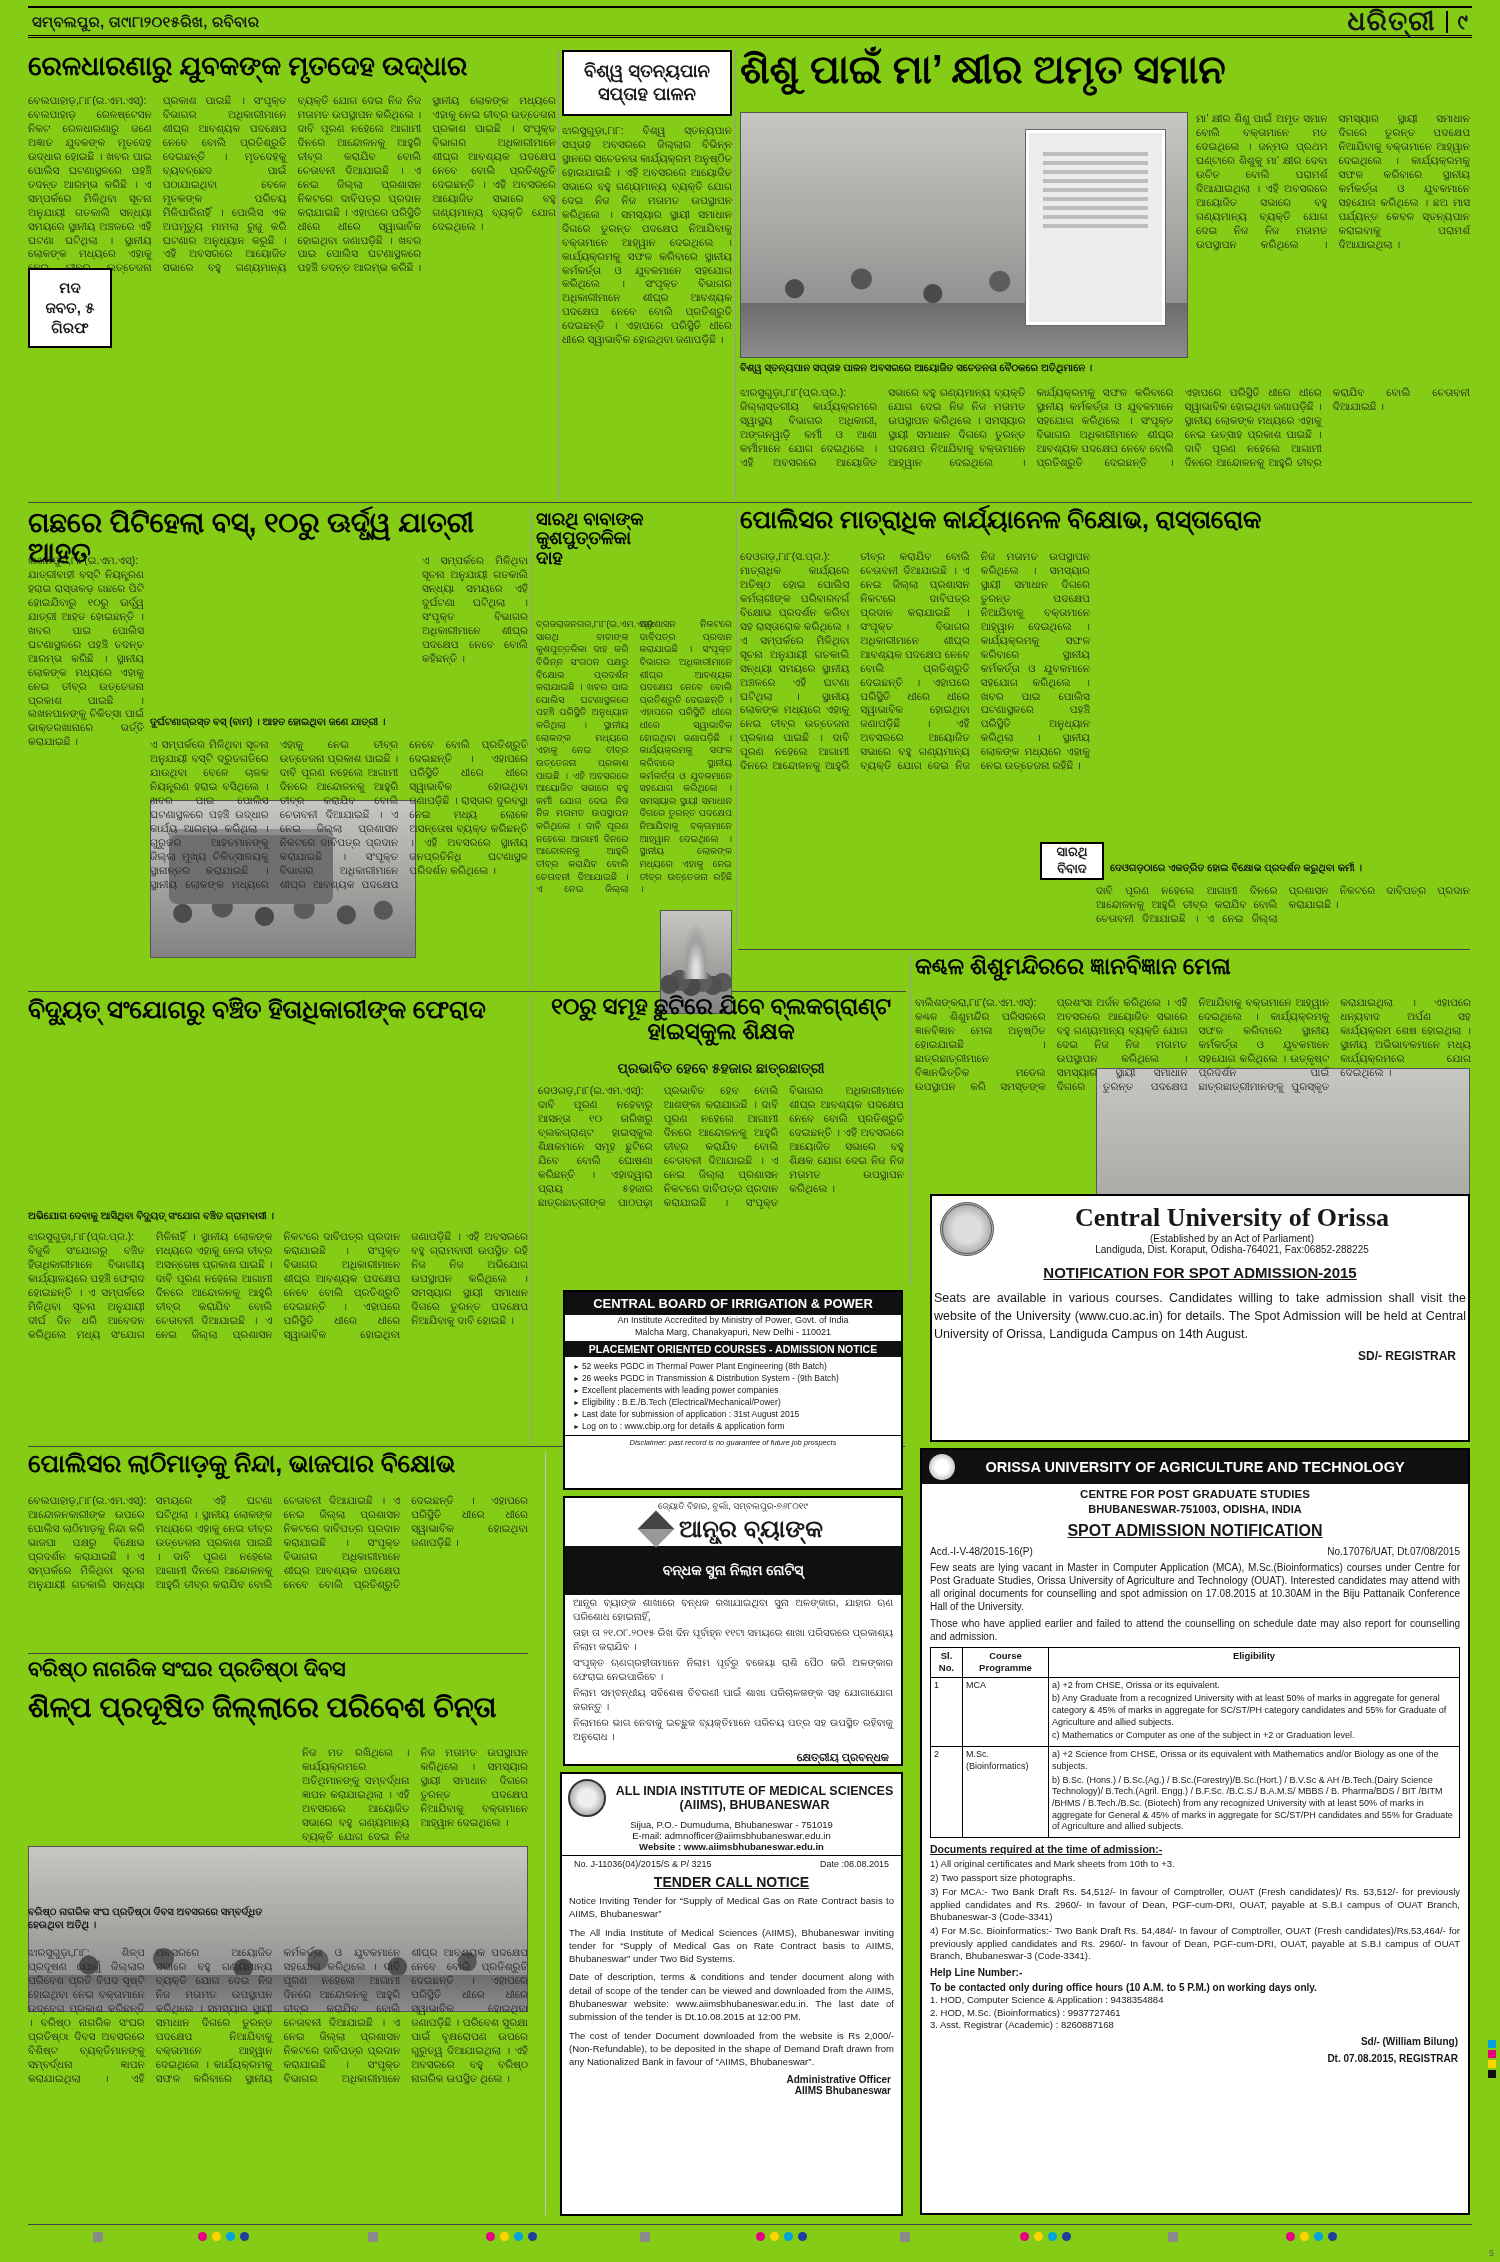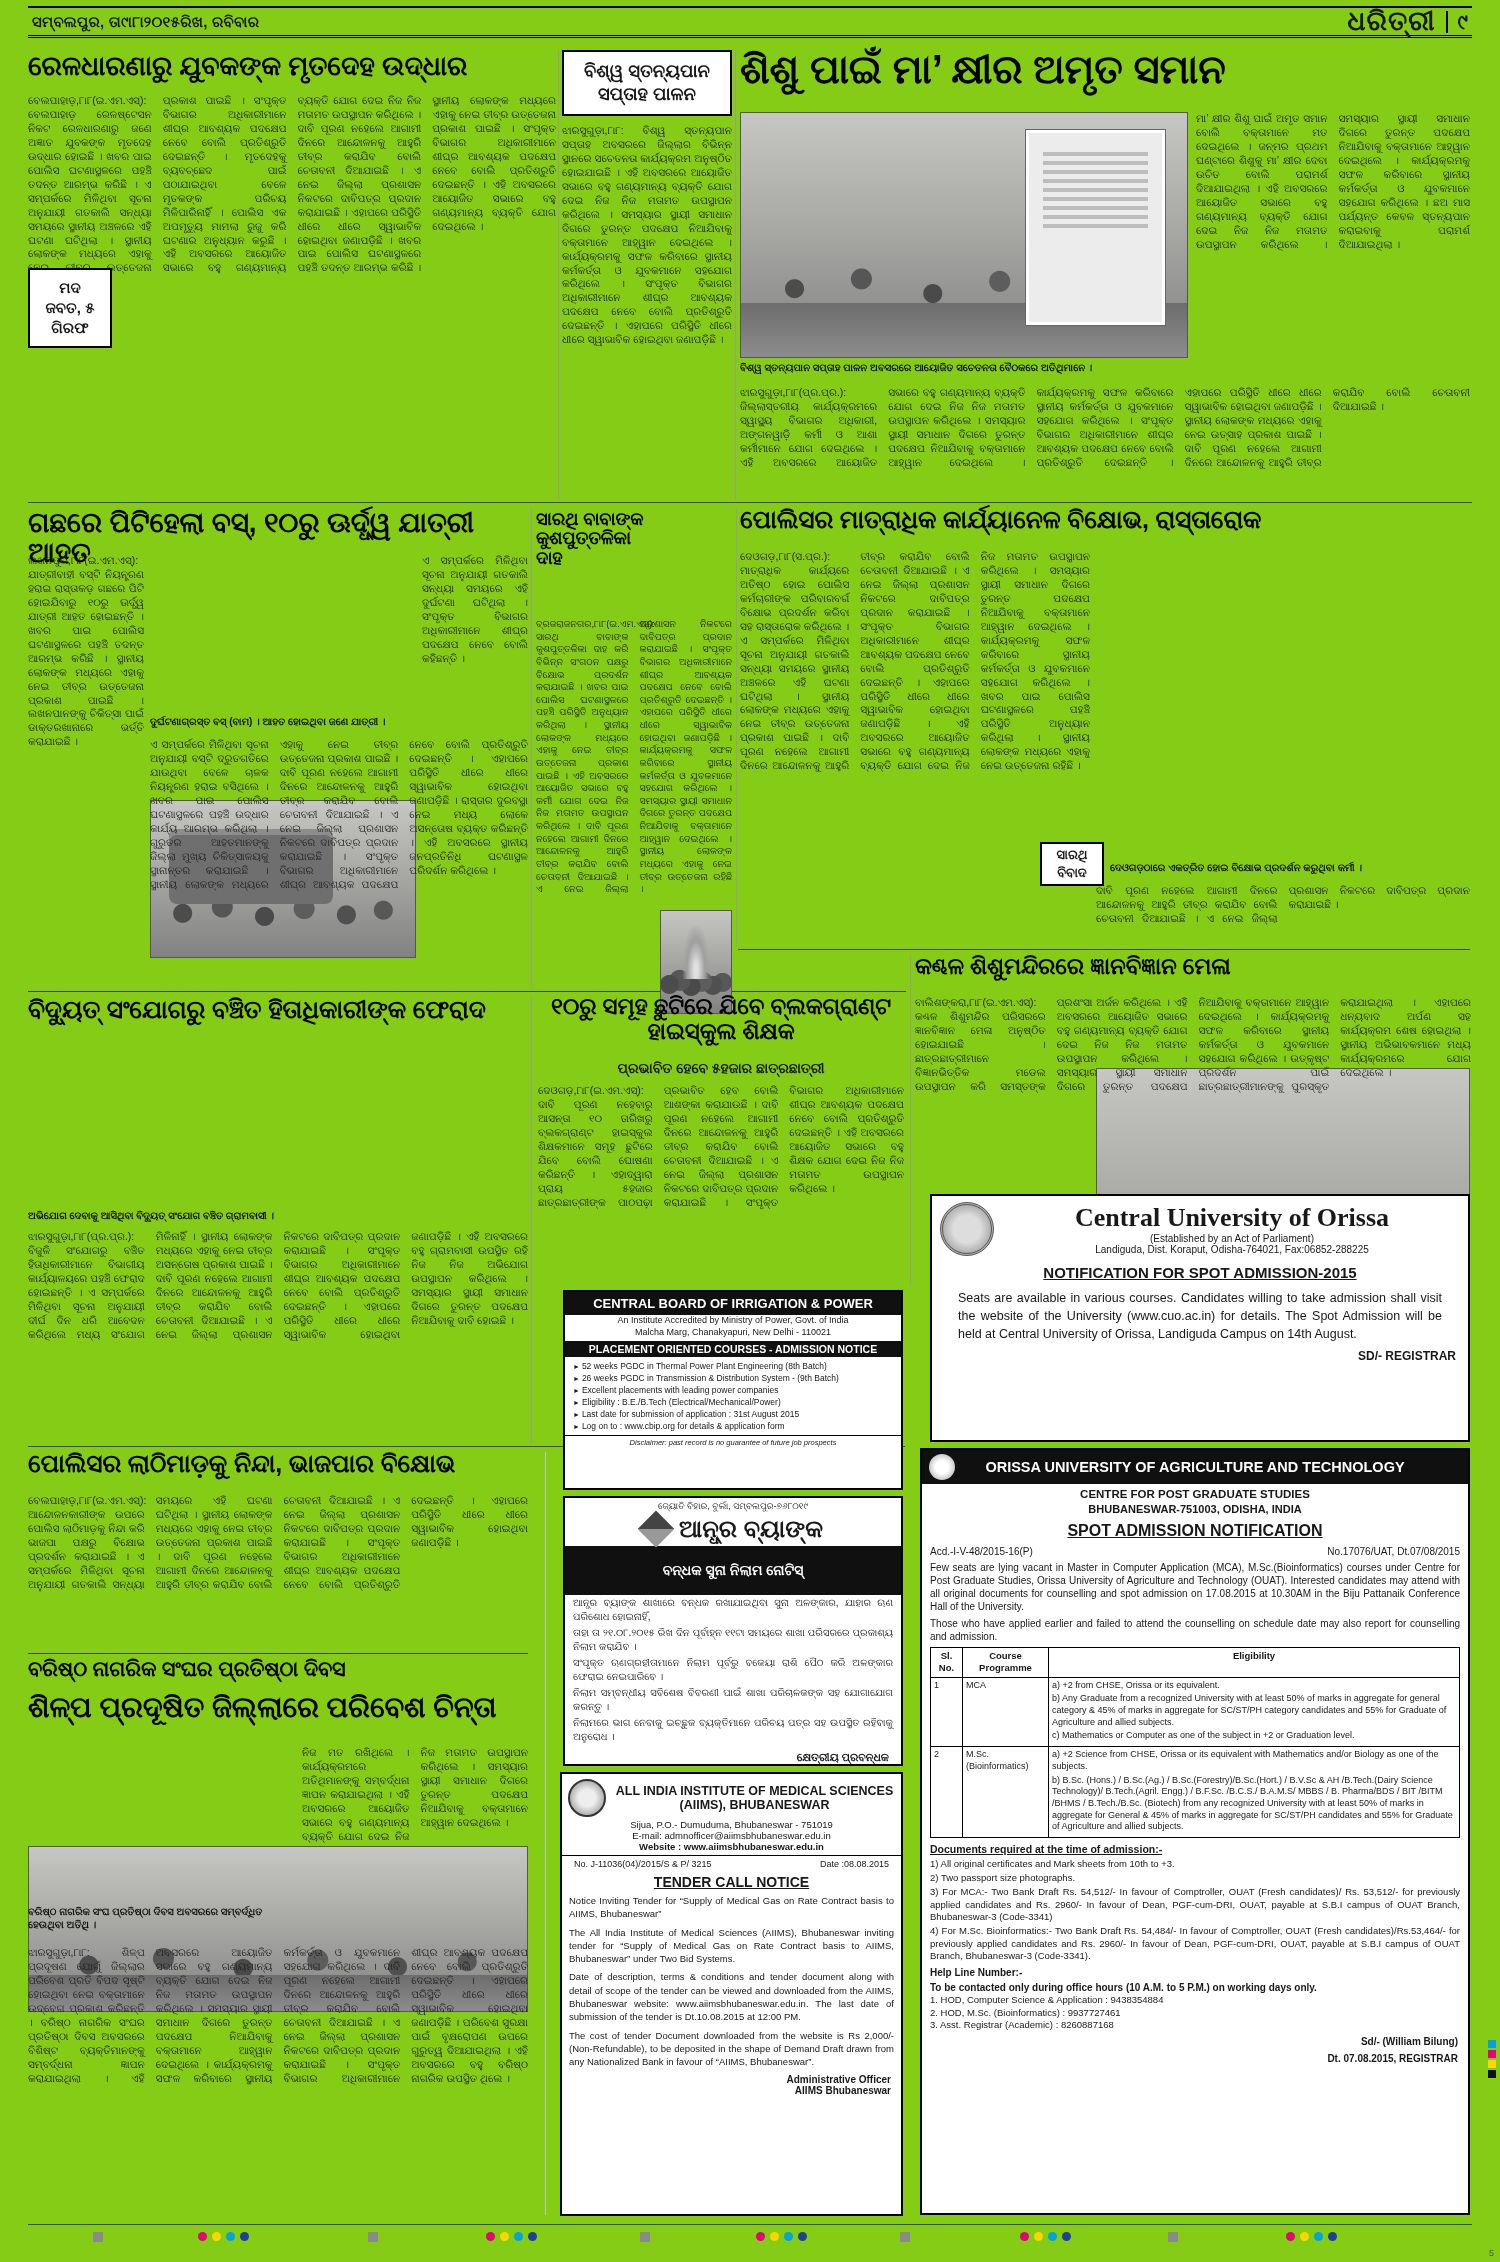--- a/index.html
+++ b/index.html
@@ -51,21 +51,21 @@
   .blackbar{background:#101010;color:#fff;text-align:center;font-weight:bold;}
   .center{text-align:center;}
   .right{text-align:right;}
   .serif{font-family:"Liberation Serif","DejaVu Serif",serif;}
   
   .cuo-head{display:flex;align-items:center;gap:10px;padding:6px 8px 2px;}
   .cuo-logo{width:54px;height:54px;border-radius:50%;border:3px double #555;background:radial-gradient(circle,#ddd 40%,#aaa 75%);flex:0 0 auto;}
   .cuo-name{font-size:26px;font-weight:bold;}
   .cuo-sub{font-size:10px;}
   .cuo-title{font-size:15px;font-weight:bold;text-decoration:underline;margin:6px 0 4px;}
-  .cuo-body{font-size:12.5px;line-height:1.45;text-align:justify;padding:0 26px;margin-top:8px;}
+  .cuo-body{font-size:12.5px;line-height:1.45;text-align:justify;padding:0 2px;margin-top:8px;}
   .cuo-sign{font-size:12px;font-weight:bold;padding:6px 12px 0;}
   
   .ouat{font-size:10px;line-height:1.3;}
   .ouat-bar{position:relative;height:34px;line-height:34px;font-size:14.5px;}
   .ouat-logo{position:absolute;left:7px;top:4px;width:26px;height:26px;border-radius:50%;background:radial-gradient(circle,#fff 35%,#bbb 80%);}
   .ouat-line2{font-size:11.5px;font-weight:bold;margin-top:3px;}
   .ouat-line3{font-size:11px;font-weight:bold;}
   .ouat-title{font-size:16px;font-weight:bold;text-decoration:underline;margin:5px 0 3px;}
   .ouat-ref{display:flex;justify-content:space-between;font-size:10px;padding:0 8px;margin-bottom:3px;}
   .ouat-p{font-size:10px;text-align:justify;padding:0 8px;margin-bottom:4px;}
@@ -177,21 +177,21 @@
   <div class="abs photo" style="left:660px;top:506px;width:72px;height:104px;">
     <div class="flame"></div>
   </div>
   <div class="abs body-text c2" style="left:536px;top:618px;width:196px;height:368px;font-size:9.5px;">ବ୍ରଜରାଜନଗର,୮୲୮(ଇ.ଏମ.ଏସ୍): ସାରଥି ବାବାଙ୍କ କୁଶପୁତ୍ତଳିକା ଦାହ କରି ବିଭିନ୍ନ ସଂଗଠନ ପକ୍ଷରୁ ବିକ୍ଷୋଭ ପ୍ରଦର୍ଶନ କରାଯାଇଛି । ଖବର ପାଇ ପୋଲିସ ଘଟଣାସ୍ଥଳରେ ପହଞ୍ଚି ପରିସ୍ଥିତି ଅନୁଧ୍ୟାନ କରିଥିଲା । ସ୍ଥାନୀୟ ଲୋକଙ୍କ ମଧ୍ୟରେ ଏହାକୁ ନେଇ ତୀବ୍ର ଉତ୍ତେଜନା ପ୍ରକାଶ ପାଇଛି । ଏହି ଅବସରରେ ଆୟୋଜିତ ସଭାରେ ବହୁ କର୍ମୀ ଯୋଗ ଦେଇ ନିଜ ନିଜ ମତାମତ ଉପସ୍ଥାପନ କରିଥିଲେ । ଦାବି ପୂରଣ ନହେଲେ ଆଗାମୀ ଦିନରେ ଆନ୍ଦୋଳନକୁ ଆହୁରି ତୀବ୍ର କରାଯିବ ବୋଲି ଚେତାବନୀ ଦିଆଯାଇଛି । ଏ ନେଇ ଜିଲ୍ଲା ପ୍ରଶାସନ ନିକଟରେ ଦାବିପତ୍ର ପ୍ରଦାନ କରାଯାଇଛି । ସଂପୃକ୍ତ ବିଭାଗର ଅଧିକାରୀମାନେ ଶୀଘ୍ର ଆବଶ୍ୟକ ପଦକ୍ଷେପ ନେବେ ବୋଲି ପ୍ରତିଶ୍ରୁତି ଦେଇଛନ୍ତି । ଏହାପରେ ପରିସ୍ଥିତି ଧୀରେ ଧୀରେ ସ୍ୱାଭାବିକ ହୋଇଥିବା ଜଣାପଡ଼ିଛି । କାର୍ଯ୍ୟକ୍ରମକୁ ସଫଳ କରିବାରେ ସ୍ଥାନୀୟ କର୍ମକର୍ତ୍ତା ଓ ଯୁବକମାନେ ସହଯୋଗ କରିଥିଲେ । ସମସ୍ୟାର ସ୍ଥାୟୀ ସମାଧାନ ଦିଗରେ ତୁରନ୍ତ ପଦକ୍ଷେପ ନିଆଯିବାକୁ ବକ୍ତାମାନେ ଆହ୍ୱାନ ଦେଇଥିଲେ । ସ୍ଥାନୀୟ ଲୋକଙ୍କ ମଧ୍ୟରେ ଏହାକୁ ନେଇ ତୀବ୍ର ଉତ୍ତେଜନା ରହିଛି ।</div>
 
   <div class="abs hl" style="left:740px;top:506px;width:730px;font-size:25px;">ପୋଲିସର ମାତ୍ରାଧିକ କାର୍ଯ୍ୟାନେଳ ବିକ୍ଷୋଭ, ରାସ୍ତାରୋକ</div>
   <div class="abs body-text c3" style="left:740px;top:550px;width:350px;height:396px;">ଦେଓଗଡ଼,୮୲୮(ସ.ପ୍ର.): ମାତ୍ରାଧିକ କାର୍ଯ୍ୟରେ ଅତିଷ୍ଠ ହୋଇ ପୋଲିସ କର୍ମଚାରୀଙ୍କ ପରିବାରବର୍ଗ ବିକ୍ଷୋଭ ପ୍ରଦର୍ଶନ କରିବା ସହ ରାସ୍ତାରୋକ କରିଥିଲେ । ଏ ସମ୍ପର୍କରେ ମିଳିଥିବା ସୂଚନା ଅନୁଯାୟୀ ଗତକାଲି ସନ୍ଧ୍ୟା ସମୟରେ ସ୍ଥାନୀୟ ଅଞ୍ଚଳରେ ଏହି ଘଟଣା ଘଟିଥିଲା । ସ୍ଥାନୀୟ ଲୋକଙ୍କ ମଧ୍ୟରେ ଏହାକୁ ନେଇ ତୀବ୍ର ଉତ୍ତେଜନା ପ୍ରକାଶ ପାଇଛି । ଦାବି ପୂରଣ ନହେଲେ ଆଗାମୀ ଦିନରେ ଆନ୍ଦୋଳନକୁ ଆହୁରି ତୀବ୍ର କରାଯିବ ବୋଲି ଚେତାବନୀ ଦିଆଯାଇଛି । ଏ ନେଇ ଜିଲ୍ଲା ପ୍ରଶାସନ ନିକଟରେ ଦାବିପତ୍ର ପ୍ରଦାନ କରାଯାଇଛି । ସଂପୃକ୍ତ ବିଭାଗର ଅଧିକାରୀମାନେ ଶୀଘ୍ର ଆବଶ୍ୟକ ପଦକ୍ଷେପ ନେବେ ବୋଲି ପ୍ରତିଶ୍ରୁତି ଦେଇଛନ୍ତି । ଏହାପରେ ପରିସ୍ଥିତି ଧୀରେ ଧୀରେ ସ୍ୱାଭାବିକ ହୋଇଥିବା ଜଣାପଡ଼ିଛି । ଏହି ଅବସରରେ ଆୟୋଜିତ ସଭାରେ ବହୁ ଗଣ୍ୟମାନ୍ୟ ବ୍ୟକ୍ତି ଯୋଗ ଦେଇ ନିଜ ନିଜ ମତାମତ ଉପସ୍ଥାପନ କରିଥିଲେ । ସମସ୍ୟାର ସ୍ଥାୟୀ ସମାଧାନ ଦିଗରେ ତୁରନ୍ତ ପଦକ୍ଷେପ ନିଆଯିବାକୁ ବକ୍ତାମାନେ ଆହ୍ୱାନ ଦେଇଥିଲେ । କାର୍ଯ୍ୟକ୍ରମକୁ ସଫଳ କରିବାରେ ସ୍ଥାନୀୟ କର୍ମକର୍ତ୍ତା ଓ ଯୁବକମାନେ ସହଯୋଗ କରିଥିଲେ । ଖବର ପାଇ ପୋଲିସ ଘଟଣାସ୍ଥଳରେ ପହଞ୍ଚି ପରିସ୍ଥିତି ଅନୁଧ୍ୟାନ କରିଥିଲା । ସ୍ଥାନୀୟ ଲୋକଙ୍କ ମଧ୍ୟରେ ଏହାକୁ ନେଇ ଉତ୍ତେଜନା ରହିଛି ।</div>
   <div class="abs photo" style="left:1096px;top:560px;width:374px;height:298px;">
     <div class="floorband"></div>
   </div>
-  <div class="abs minibox" style="left:1040px;top:842px;width:64px;height:44px;font-size:13px;z-index:3;">
+  <div class="abs minibox" style="left:1040px;top:842px;width:64px;height:38px;font-size:13px;z-index:3;font-family:Liberation Mono, monospace;">
     <span>ସାରଥି</span>
     <span>ବିବାଦ</span>
   </div>
   <div class="abs caption" style="left:1110px;top:862px;width:360px;">ଦେଓଗଡ଼ଠାରେ ଏକତ୍ରିତ ହୋଇ ବିକ୍ଷୋଭ ପ୍ରଦର୍ଶନ କରୁଥିବା କର୍ମୀ ।</div>
   <div class="abs body-text c2" style="left:1096px;top:884px;width:374px;height:62px;">ଦାବି ପୂରଣ ନହେଲେ ଆଗାମୀ ଦିନରେ ଆନ୍ଦୋଳନକୁ ଆହୁରି ତୀବ୍ର କରାଯିବ ବୋଲି ଚେତାବନୀ ଦିଆଯାଇଛି । ଏ ନେଇ ଜିଲ୍ଲା ପ୍ରଶାସନ ନିକଟରେ ଦାବିପତ୍ର ପ୍ରଦାନ କରାଯାଇଛି ।</div>
 
   <div class="abs hl" style="left:28px;top:996px;width:500px;font-size:25px;">ବିଦ୍ୟୁତ୍ ସଂଯୋଗରୁ ବଞ୍ଚିତ ହିତାଧିକାରୀଙ୍କ ଫେରାଦ</div>
   <div class="abs photo" style="left:28px;top:1040px;width:500px;height:166px;">
     <div class="floorband"></div>
   </div>

